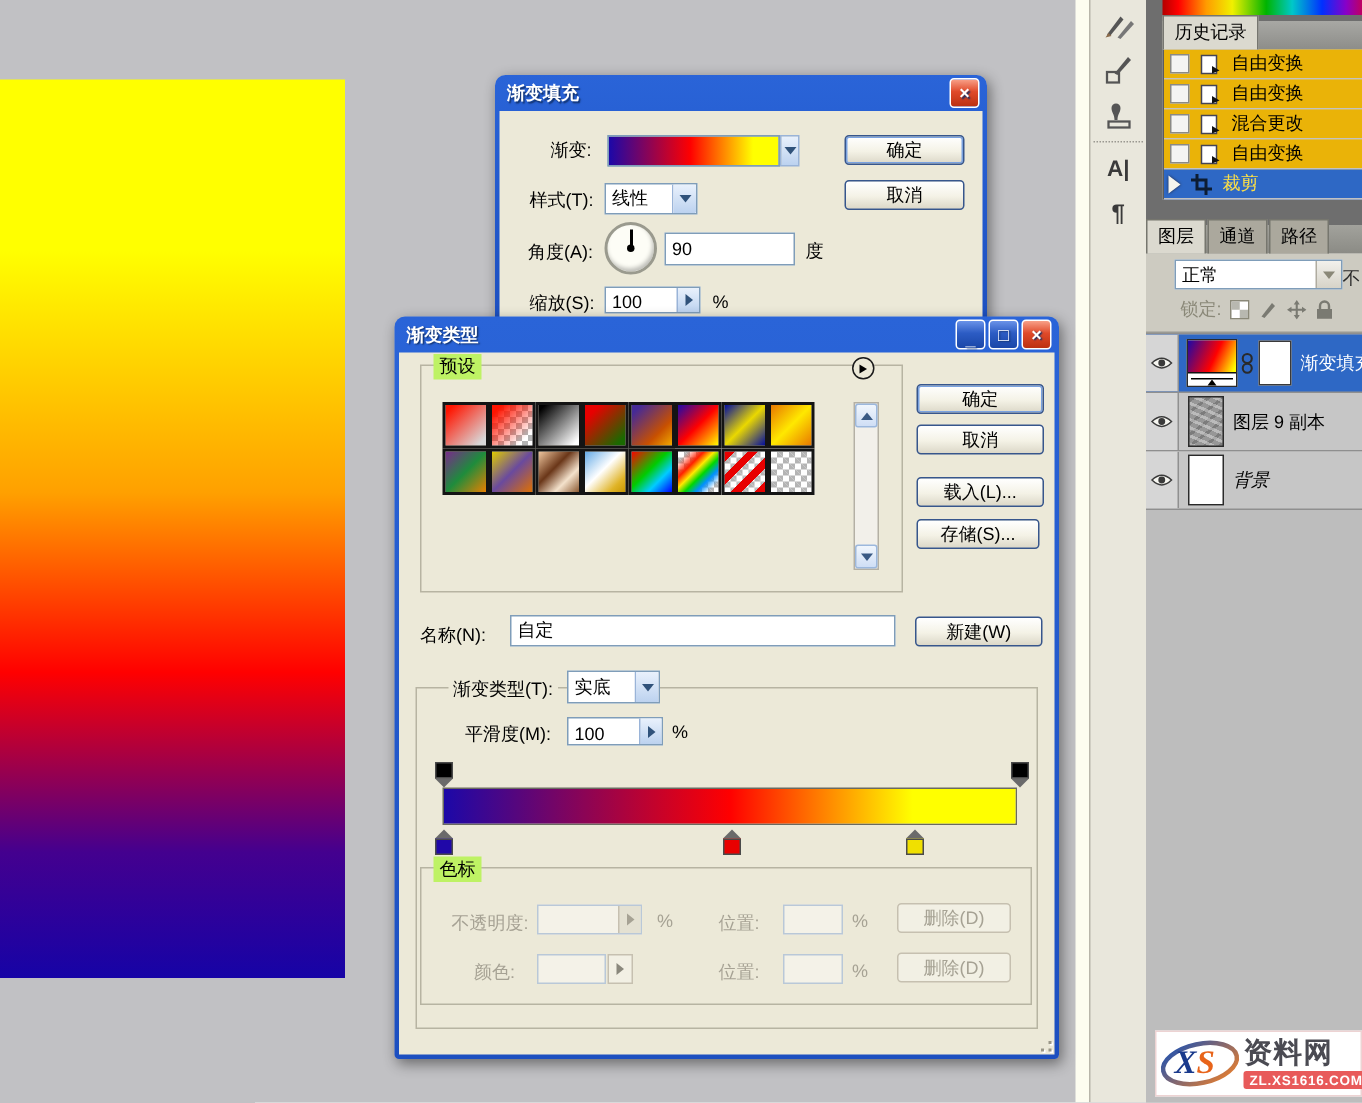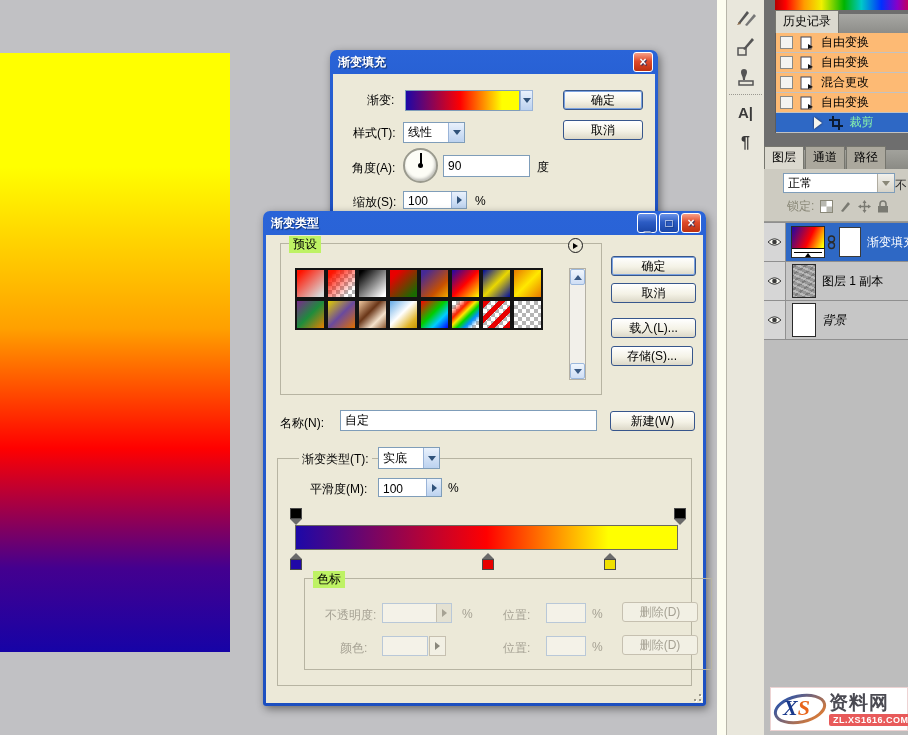--- a/index.html
+++ b/index.html
@@ -17,22 +17,22 @@
 
   
   .dock { position:absolute; left:764px; top:0; width:144px; height:735px; background:#6e6e6e; }
   .rainbow { position:absolute; left:11px; top:0; width:133px; height:10px; }
 
   
   .history-panel { position:absolute; left:11px; top:14px; width:133px; }
   .tabbar { height:19px; background:linear-gradient(180deg,#a8a8a4,#8d8d89); display:flex; align-items:flex-end; }
   .tab { background:#dbd9cf; padding:2px 7px 3px; font-size:12px; border:1px solid #767670; border-bottom:none; }
   .hrows { background:#e0e0e0; border-left:1px solid #5c5c5c; }
-  .hrow { height:20px; display:flex; align-items:center; border-bottom:1px solid #c2c2c2; background:#fdba74; }
-  .hrow.selected { background:#2e68c5; color:#86efac;justify-content:center; }
+  .hrow { height:20px; display:flex; align-items:center; border-bottom:1px solid #c2c2c2; background:#eab308; }
+  .hrow.selected { background:#2e68c5; color:#fde047; }
   .hcheck { width:13px; height:13px; background:#f4f4f2; border:1px solid #8a8a86; margin-left:4px; flex:none; }
   .hicon { margin-left:7px; display:flex; flex:none; }
   .hlabel { margin-left:7px; white-space:nowrap; }
   .hmarker { width:0; height:0; border-top:6px solid transparent; border-bottom:6px solid transparent; border-left:8px solid #f4f4ee; margin-left:3px; flex:none; filter:drop-shadow(0 0 1px #223); }
 
   
   .layers-panel { position:absolute; left:0; top:150px; width:144px; height:585px; background:#bdbdbd; }
   .ltabbar { height:19px; background:linear-gradient(180deg,#a2a29c,#8b8b85); display:flex; align-items:flex-end; }
   .ltab { padding:2px 7px 3px; background:#aba89d; border:1px solid #76766e; border-bottom:none; margin-right:1px; }
   .ltab.active { background:#dbd9cf; }
@@ -285,21 +285,21 @@
           <span class="llabel">渐变填充 1</span>
         </div>
         <div class="lrow">
           <span class="leye">
               <svg width="15" height="10" viewBox="0 0 15 10">
                 <path d="M1 5 Q7.5 -1.5 14 5 Q7.5 11.5 1 5 Z" fill="#f6f6f0" stroke="#3a3a3a"></path>
                 <circle cx="7.5" cy="5" r="2.3" fill="#3a3a3a"></circle>
               </svg>
             </span>
           <span class="nthumb"></span>
-          <span class="llabel">图层 1 副本</span>
+          <span class="llabel">图层 9 副本</span>
         </div>
         <div class="lrow">
           <span class="leye">
               <svg width="15" height="10" viewBox="0 0 15 10">
                 <path d="M1 5 Q7.5 -1.5 14 5 Q7.5 11.5 1 5 Z" fill="#f6f6f0" stroke="#3a3a3a"></path>
                 <circle cx="7.5" cy="5" r="2.3" fill="#3a3a3a"></circle>
               </svg>
             </span>
           <span class="wthumb"></span>
           <span class="llabel italic">背景</span>
@@ -436,21 +436,21 @@
         <div class="cstop" style=";left:185px">
             <span class="pt"></span>
             <span class="sq" style=";background:#e80000"></span>
           </div>
         <div class="cstop" style=";left:307px">
             <span class="pt"></span>
             <span class="sq" style=";background:#f0e000"></span>
           </div>
       </div>
 
-      <div class="groupbox" style="left:14px; top:343px; width:408px; height:92px;margin-left:24px;">
+      <div class="groupbox" style="left:14px; top:343px; width:408px; height:92px;">
         <span class="legend" style="left:8px;">色标</span>
 
         <span class="lbl dis-label" style="left:20px; top:28px;">不透明度:</span>
         <div class="dis-spin" style="left:77px; top:24px; width:70px; height:20px;">
             <span class="sbtn">
               <span class="tri-right"></span>
             </span>
           </div>
         <span class="lbl dis-label" style="left:157px; top:28px;">%</span>
         <span class="lbl dis-label" style="left:198px; top:28px;">位置:</span>

